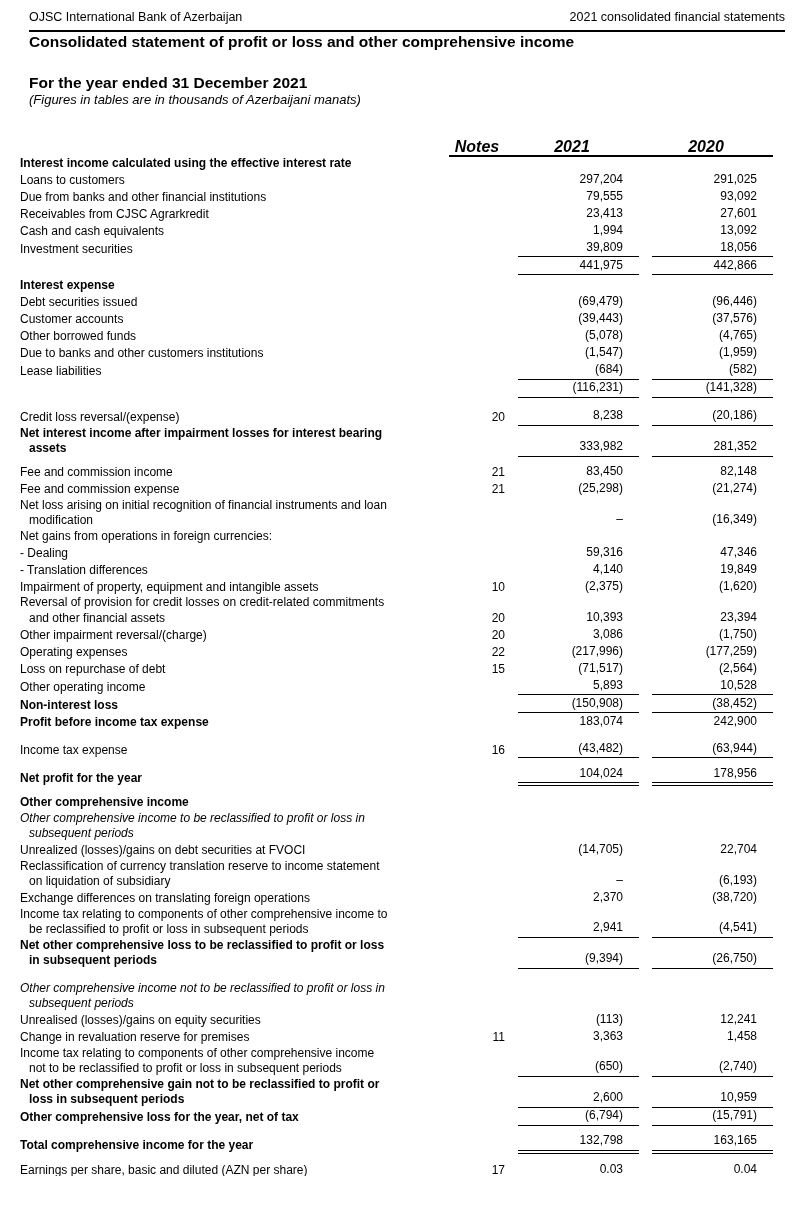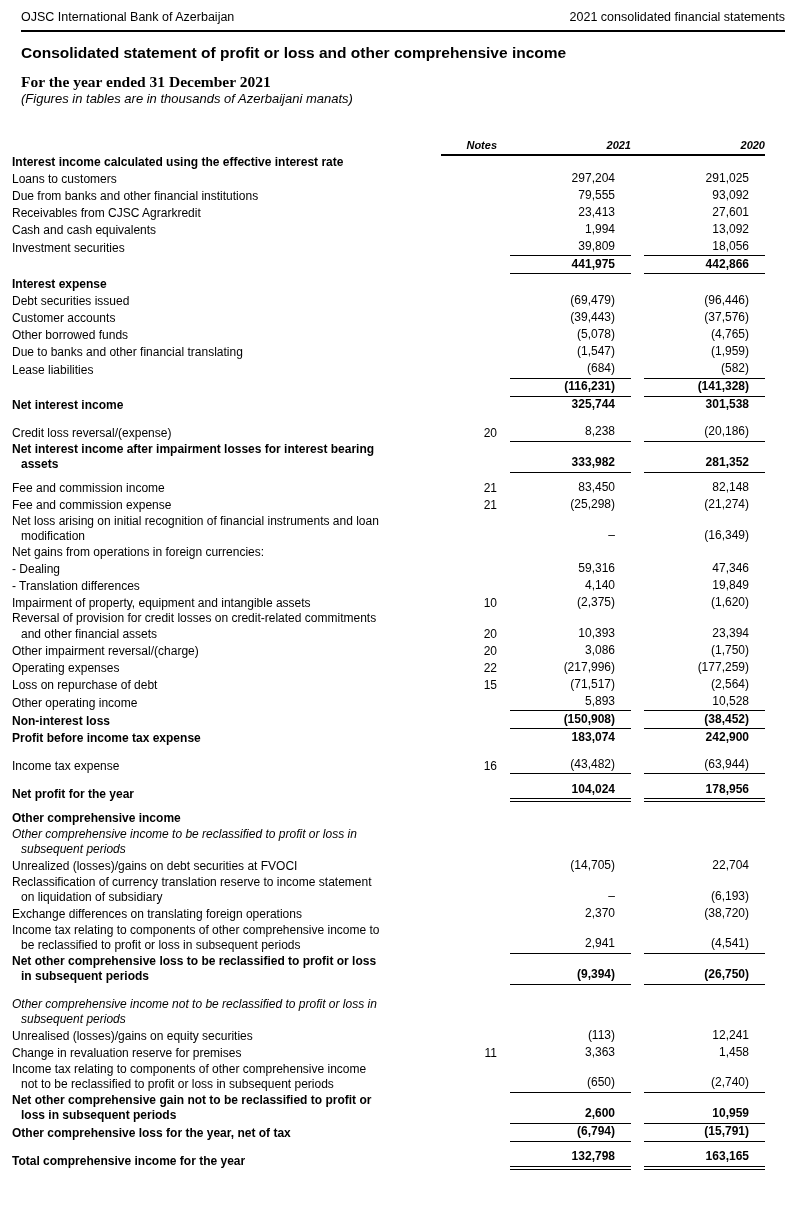--- a/index.html
+++ b/index.html
@@ -3,63 +3,63 @@
 <meta charset="utf-8">
 <style>
   html,body { margin:0; padding:0; background:#fff; }
   .page {
     position: relative;
     width: 800px; height: 1176px;
     background: #fff;
     color: #000;
     font-family: "Liberation Sans", "DejaVu Sans", sans-serif;
     box-sizing: border-box;
-    padding: 8px 15px 0 21px;
+    padding: 8px 15px 0 29px;
     overflow: hidden;
   }
   
   .doc-header {
     display: flex; justify-content: space-between;
     font-size: 12.5px; line-height: 15px;
     padding: 2px 0 5px 0;
     border-bottom: 2px solid #000;
   }
-  .title1 { font-size: 15.5px; font-weight: bold; margin-top: 11px; line-height: 19px; }
-  .title2 { font-size: 15.5px; font-weight: bold; margin-top: 10px; line-height: 19px; font-family: Liberation Serif, serif; }
+  .title1 { font-size: 15.5px; font-weight: bold; line-height: 19px; }
+  .title2 { font-size: 15.5px; font-weight: bold; margin-top: 22px; line-height: 19px; }
   .figures-note { font-size: 13px; font-style: italic; line-height: 16px; }
 
   
   table.t {
     margin-top: 31px;
     border-collapse: collapse;
     table-layout: fixed;
     width: 744px;
     font-size: 12px;
   }
   table.t th, table.t td { padding: 0; vertical-align: bottom; line-height: 15.5px; }
   th.hc {
-    font-weight: bold; font-style: italic; text-align: right;
-    border-bottom: 2px solid #000; padding-bottom: 2px; font-size: 11px;
+    font-weight: bold; font-style: italic; text-align: center;
+    border-bottom: 2px solid #000; padding-bottom: 2px; font-size: 16px;
   }
   th.hl { border-bottom: none; }
   td.lbl {
     padding-left: 9px; text-indent: -9px;
     white-space: pre-line;
     padding-top: 0.5px; padding-bottom: 1px;
   }
   td.lbl.b { font-weight: bold; }
   td.lbl.i { font-style: italic; }
   td.note { text-align: right; padding-bottom: 1px; }
   td.num  { }
   .nv {
     margin-left: 13px;
     text-align: right;
     padding: 0.5px 16px 1px 0;
   }
-  .nv.b { font-weight: bold; }
+  .nv.b { font-weight: normal; }
   .nv.u1 { border-bottom: 1.4px solid #000; }
   .nv.u2 { border-bottom: 4px double #000; }
   tr.spacer td { line-height: normal; }
 
   .footer-note {
     position: absolute; left: 17px; top: 1184px;
     font-size: 12.5px; font-style: italic;
   }
   .page-number {
     position: absolute; right: 35px; top: 1196px;
@@ -203,21 +203,21 @@
           <td class="lbl">Other borrowed funds</td>
           <td class="note"></td>
           <td class="num">
             <div class="nv">(5,078)</div>
           </td>
           <td class="num">
             <div class="nv">(4,765)</div>
           </td>
         </tr>
         <tr>
-          <td class="lbl">Due to banks and other financial translating</td>
+          <td class="lbl">Due to banks and other customers institutions</td>
           <td class="note"></td>
           <td class="num">
             <div class="nv">(1,547)</div>
           </td>
           <td class="num">
             <div class="nv">(1,959)</div>
           </td>
         </tr>
         <tr>
           <td class="lbl">Lease liabilities</td>
@@ -230,30 +230,20 @@
           </td>
         </tr>
         <tr>
           <td class="lbl b"></td>
           <td class="note"></td>
           <td class="num">
             <div class="nv b u1">(116,231)</div>
           </td>
           <td class="num">
             <div class="nv b u1">(141,328)</div>
-          </td>
-        </tr>
-        <tr>
-          <td class="lbl b">Net interest income</td>
-          <td class="note"></td>
-          <td class="num">
-            <div class="nv b">325,744</div>
-          </td>
-          <td class="num">
-            <div class="nv b">301,538</div>
           </td>
         </tr>
         <tr class="spacer">
           <td colspan="4" style="height: 10px;"></td>
         </tr>
         <tr>
           <td class="lbl">Credit loss reversal/(expense)</td>
           <td class="note">20</td>
           <td class="num">
             <div class="nv u1">8,238</div>

